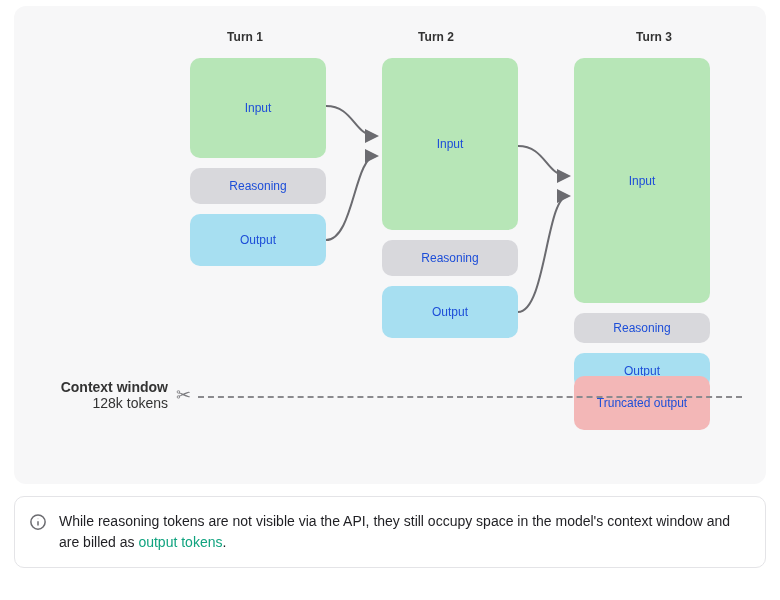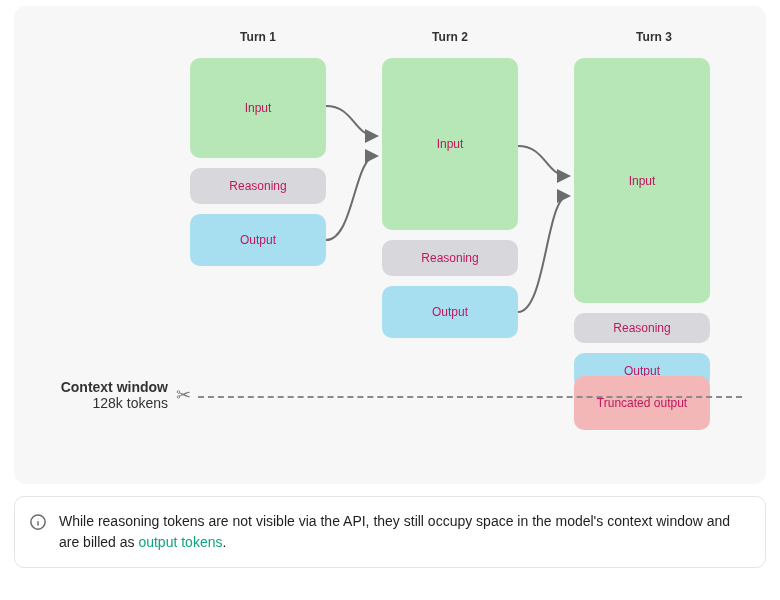--- a/index.html
+++ b/index.html
@@ -27,21 +27,21 @@
     top: 24px;
     text-align: center;
   }
   .block {
     position: absolute;
     border-radius: 10px;
     display: flex;
     align-items: center;
     justify-content: center;
     font-size: 12px;
-    color: #be185d;
+    color: #1d4ed8;
   }
   .input-block  { background: #b7e6b7; }
   .reason-block { background: #d8d8dc; }
   .output-block { background: #a7dff1; text-align: right; }
   .trunc-block  { background: #f3b7b7; text-align:center; line-height:1.2; }
   .ctx-label {
     position: absolute;
     right: 0;
     text-align: right;
     font-size: 14px;
@@ -84,22 +84,22 @@
   }
   .info-text .link {
     color: #10a37f;
   }
 </style>
 </head>
 <body>
 
 <div class="diagram-card">
 
-  <div class="col-heading" style="left:184px;width:120px">Turn 1</div>
-  <div class="col-heading" style="left:376px;width:120px">Turn 2</div>
+  <div class="col-heading" style="left:171px;width:120px">Turn 1</div>
+  <div class="col-heading" style="left:362px;width:120px">Turn 2</div>
   <div class="col-heading" style="left:580px;width:120px">Turn 3</div>
 
   <div class="block input-block" style="left:176px;top:52px;width:136px;height:100px">Input</div>
   <div class="block reason-block" style="left:176px;top:162px;width:136px;height:36px">Reasoning</div>
   <div class="block output-block" style="left:176px;top:208px;width:136px;height:52px">Output</div>
 
   <div class="block input-block" style="left:368px;top:52px;width:136px;height:172px">Input</div>
   <div class="block reason-block" style="left:368px;top:234px;width:136px;height:36px">Reasoning</div>
   <div class="block output-block" style="left:368px;top:280px;width:136px;height:52px">Output</div>
 

